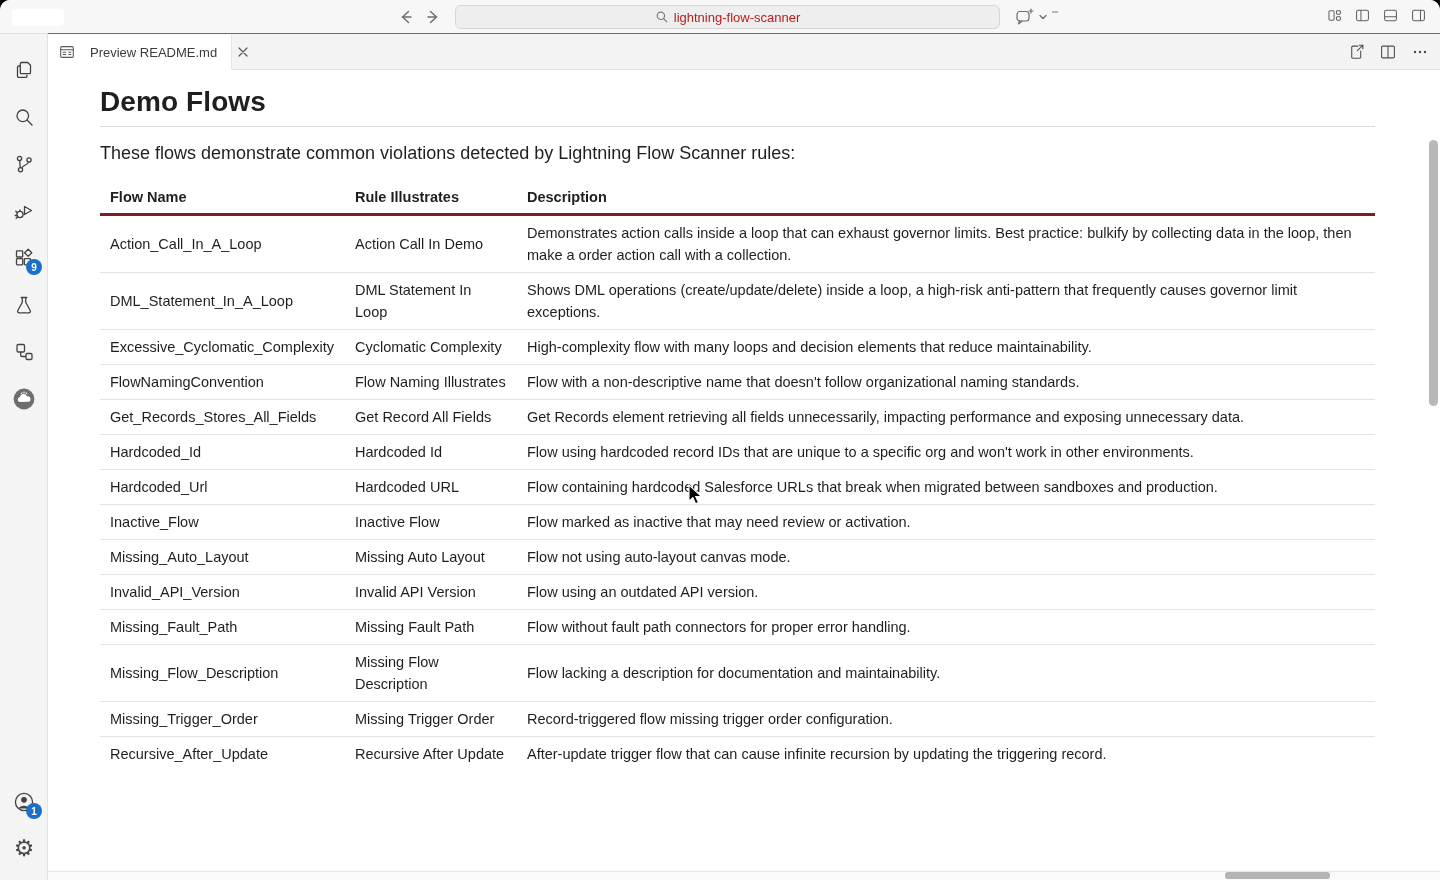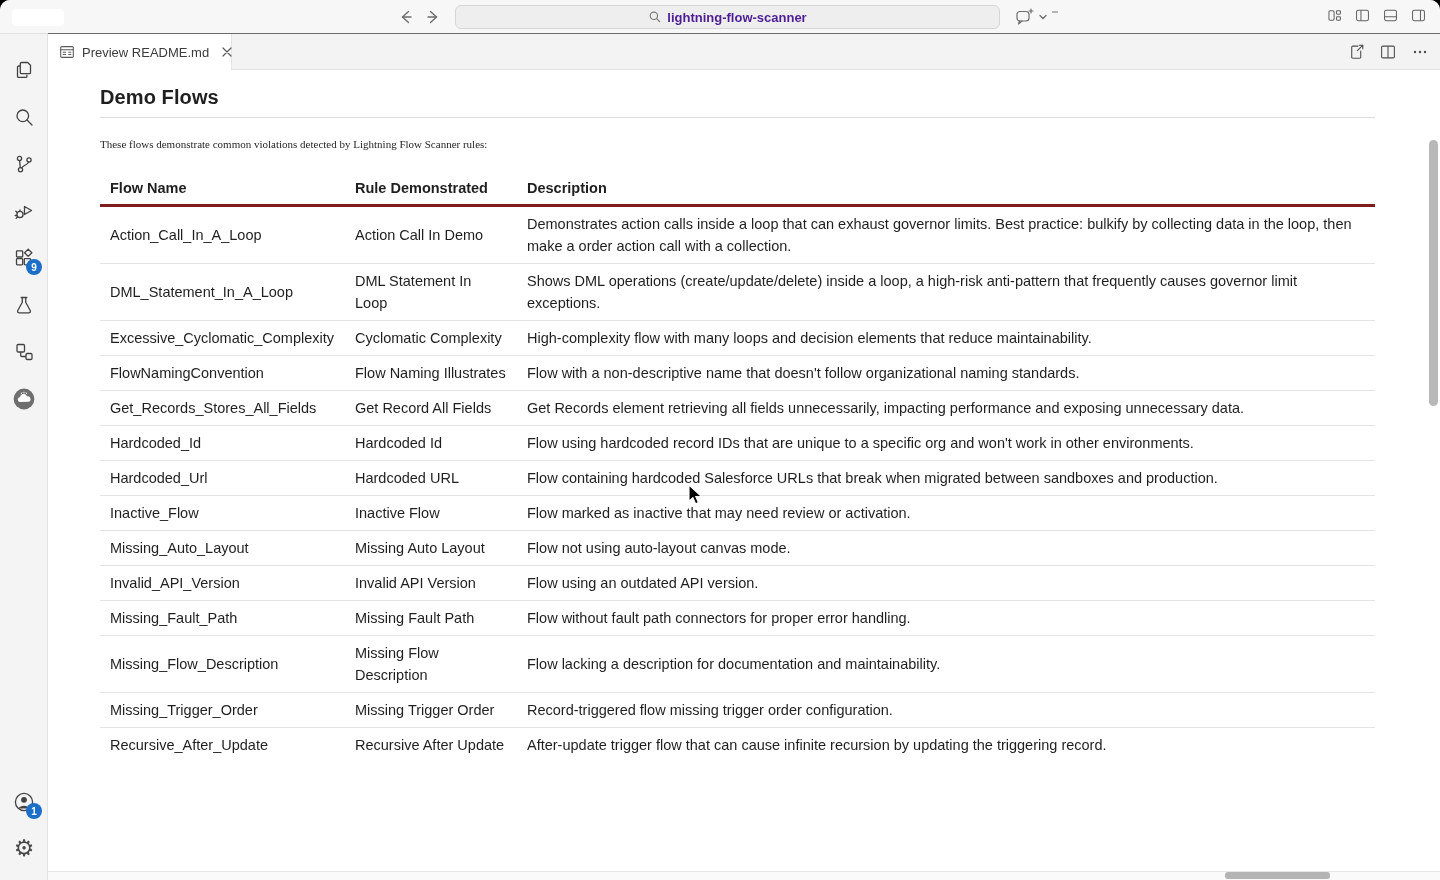--- a/index.html
+++ b/index.html
@@ -11,55 +11,55 @@
   
   .titlebar { position:absolute; top:0; left:0; width:1440px; height:34px;
     background:#f7f7f7; border-bottom:1px solid #e0e0e0; z-index:5; }
   .controls-blob { position:absolute; left:12px; top:9px; width:52px; height:17px;
     background:#fff; border-radius:4px; }
   .nav-arrow { position:absolute; top:7px; width:20px; height:20px; color:#6d6d6d; }
   .nav-back { left:396px; } .nav-fwd { left:423px; }
   .search-pill { position:absolute; left:455px; top:5px; width:545px; height:24px;
     background:#eeeeee; border:1px solid #d6d6d6; border-radius:6px;
     display:flex; align-items:center; justify-content:center; gap:5px;
-    color:#4c1d95; font-size:13px;font-weight:bold; }
+    color:#b91c1c; font-size:13px; }
   .copilot-group { position:absolute; left:1013px; top:6px; display:flex; align-items:center; gap:2px; color:#6d6d6d; }
   .layout-group { position:absolute; right:12px; top:6px; display:flex; align-items:center; gap:9px; color:#616161; }
   .dark-sep { position:absolute; top:33px; left:48px; right:0; height:1px; background:#6b6b6b; z-index:6; }
 
   
   .activitybar { position:absolute; left:0; top:34px; bottom:0; width:48px;
     background:#f4f4f4; border-right:1px solid #e2e2e2; z-index:4; }
   .ab-item { position:relative; width:48px; height:47px; display:flex;
     align-items:center; justify-content:center; color:#424242; cursor:pointer; }
   .ab-stack { display:flex; flex-direction:column; padding-top:12px; }
   .ab-bottom { position:absolute; left:0; bottom:8px; width:48px; display:flex; flex-direction:column; }
   .badge { position:absolute; right:6px; bottom:6px; min-width:16px; height:16px;
     padding:0 3px; background:#1b6fc9; color:#fff; border-radius:9px;
     font-size:10px; font-weight:bold; display:flex; align-items:center; justify-content:center; }
   .gear-glyph { font-size:23px; line-height:23px; color:#4a4a4a; }
 
   
   .tabbar { position:absolute; left:48px; top:34px; right:0; height:36px;
     background:#f3f3f3; border-bottom:1px solid #e4e4e4; z-index:3; }
   .tab { position:absolute; left:0; top:0; height:36px; width:184px; background:#fff;
-    border-right:1px solid #e4e4e4; display:flex; align-items:center; gap:6px;
+    border-right:1px solid #e4e4e4; display:flex; align-items:center; gap:14px;
     padding:0 8px 0 10px; }
   .tab-label { font-size:13px; color:#3b3b3b; white-space:nowrap; }
   .tab-close { color:#5a5a5a; width:16px; height:16px; margin-left:4px; }
   .tab-actions { position:absolute; right:10px; top:0; height:36px; display:flex;
     align-items:center; gap:12px; color:#4f4f4f; }
 
   
   .content { position:absolute; left:48px; top:70px; right:0; bottom:0; background:#fff;
     overflow:hidden; }
   .md-body { padding:16px 65px 0 52px; color:#1f1f1f; }
-  .md-body h1 { font-size:20px; font-weight:700; letter-spacing:0.1px;
+  .md-body h1 { font-size:28px; font-weight:700; letter-spacing:0.1px;
     padding-bottom:8px; border-bottom:1px solid #dcdcdc; }
-  .md-body p { margin-top:16px; font-size:11px; line-height:21px;font-family:Liberation Serif, serif; }
+  .md-body p { margin-top:16px; font-size:18px; line-height:21px; }
   table.flows { margin-top:17px; border-collapse:collapse; width:1275px;
     font-size:14.5px; line-height:22px; }
   table.flows th { text-align:left; font-weight:700; padding:5px 10px;
     border-bottom:3px solid #7f1d1d; }
   table.flows td { padding:6px 10px; vertical-align:middle; }
   table.flows tbody tr + tr td { border-top:1px solid #e3e3e3; }
   table.flows col.c1 { width:245px; } table.flows col.c2 { width:172px; }
 
   
   .vscroll-thumb { position:absolute; right:2px; top:140px; width:9px; height:266px;
@@ -293,21 +293,21 @@
       <p>These flows demonstrate common violations detected by Lightning Flow Scanner rules:</p>
       <table class="flows">
         <colgroup>
             <col class="c1">
             <col class="c2">
             <col>
           </colgroup>
         <thead>
           <tr>
             <th>Flow Name</th>
-            <th>Rule Demonstrated</th>
+            <th>Rule Illustrates</th>
             <th>Description</th>
           </tr>
         </thead>
         <tbody>
             <tr>
               <td>Action_Call_In_A_Loop</td>
               <td>Action Call In Demo</td>
               <td>Demonstrates action calls inside a loop that can exhaust governor limits. Best practice: bulkify by collecting data in the loop, then make a order action call with a collection.</td>
             </tr>
             <tr>

